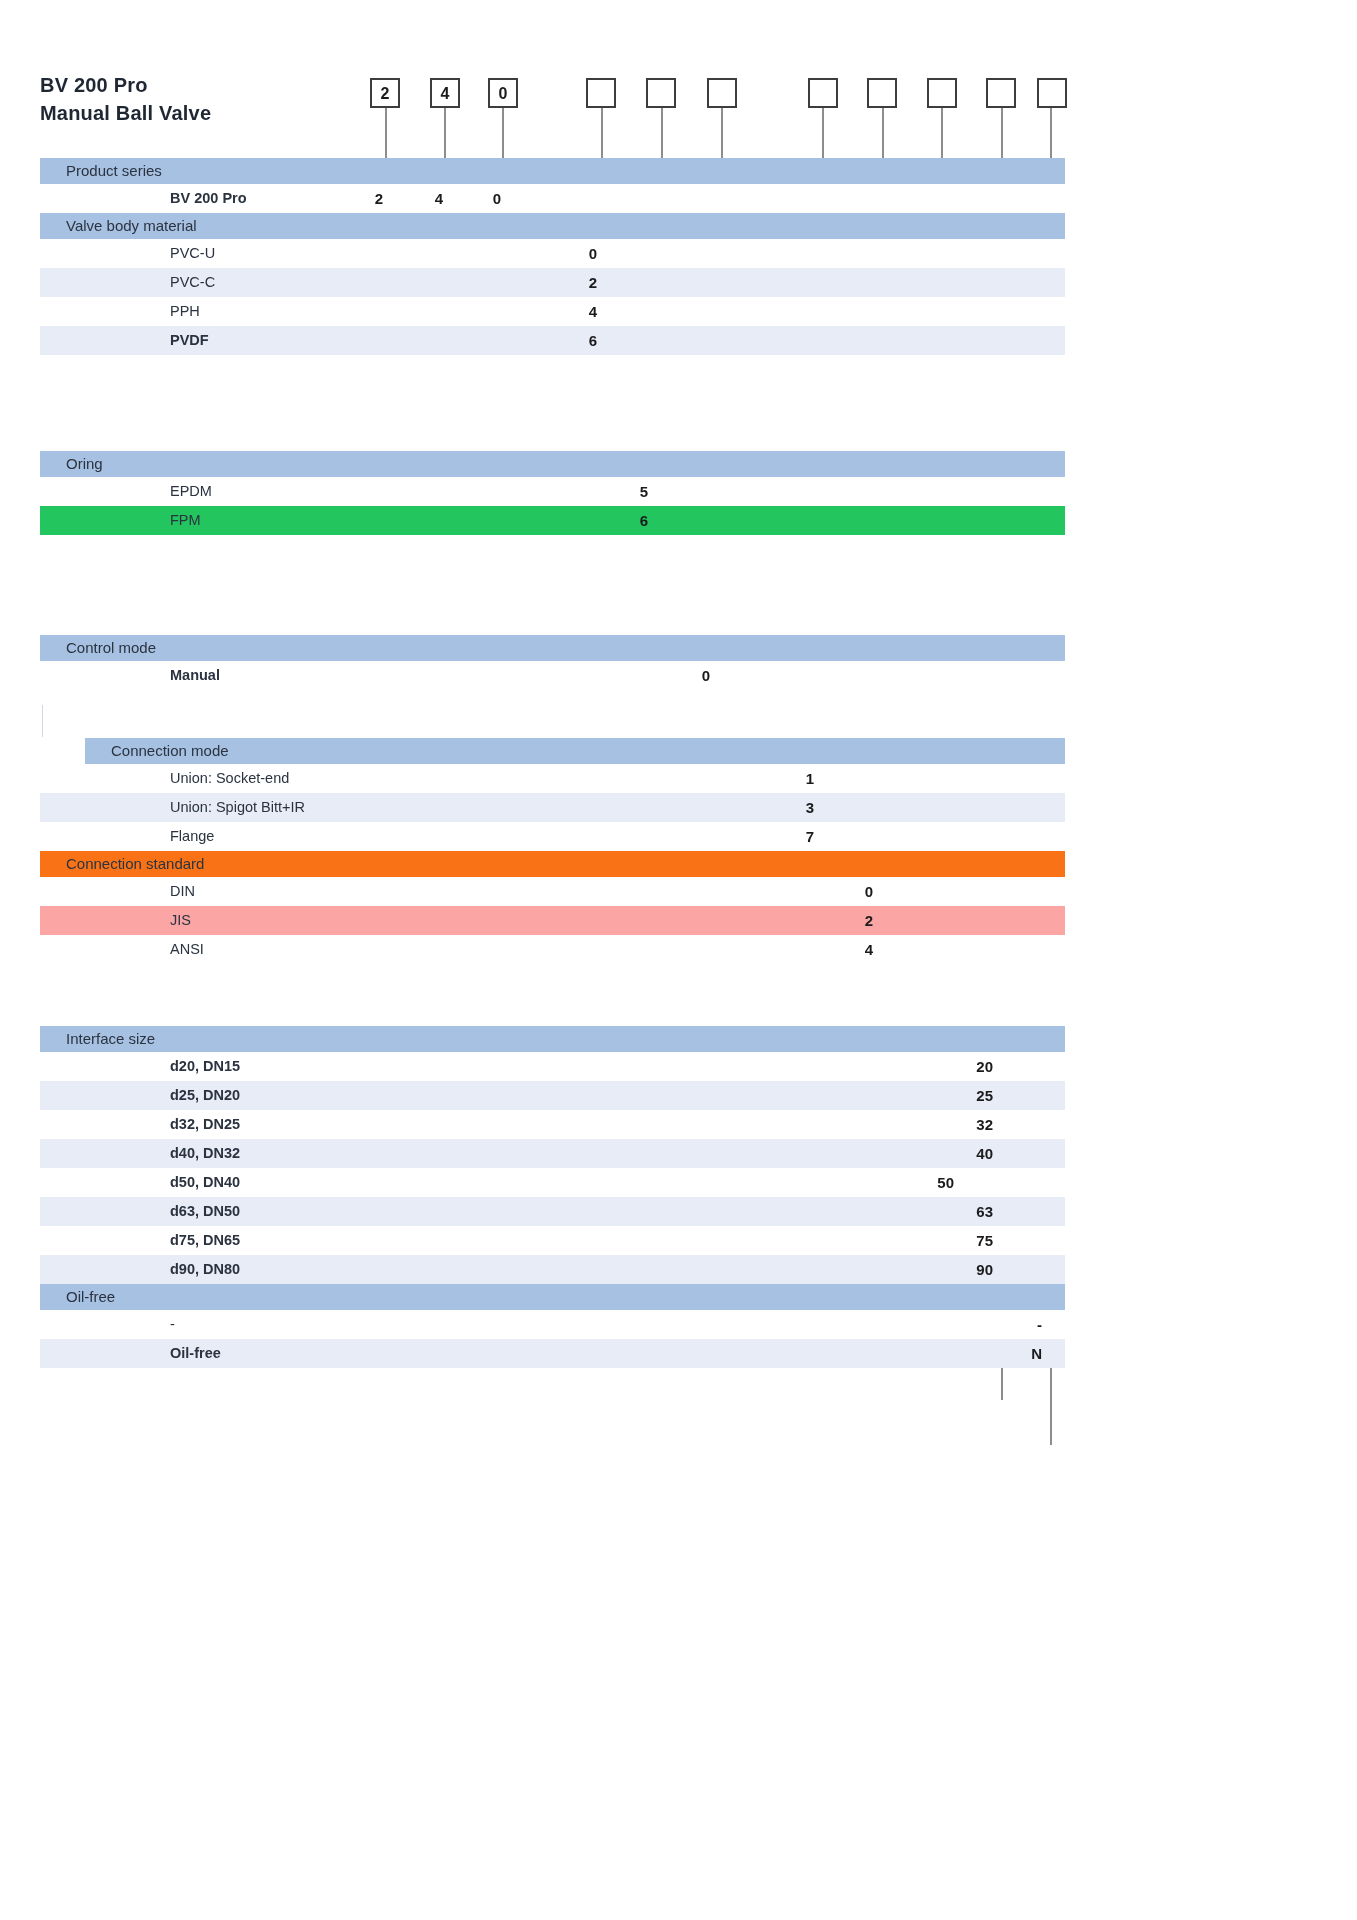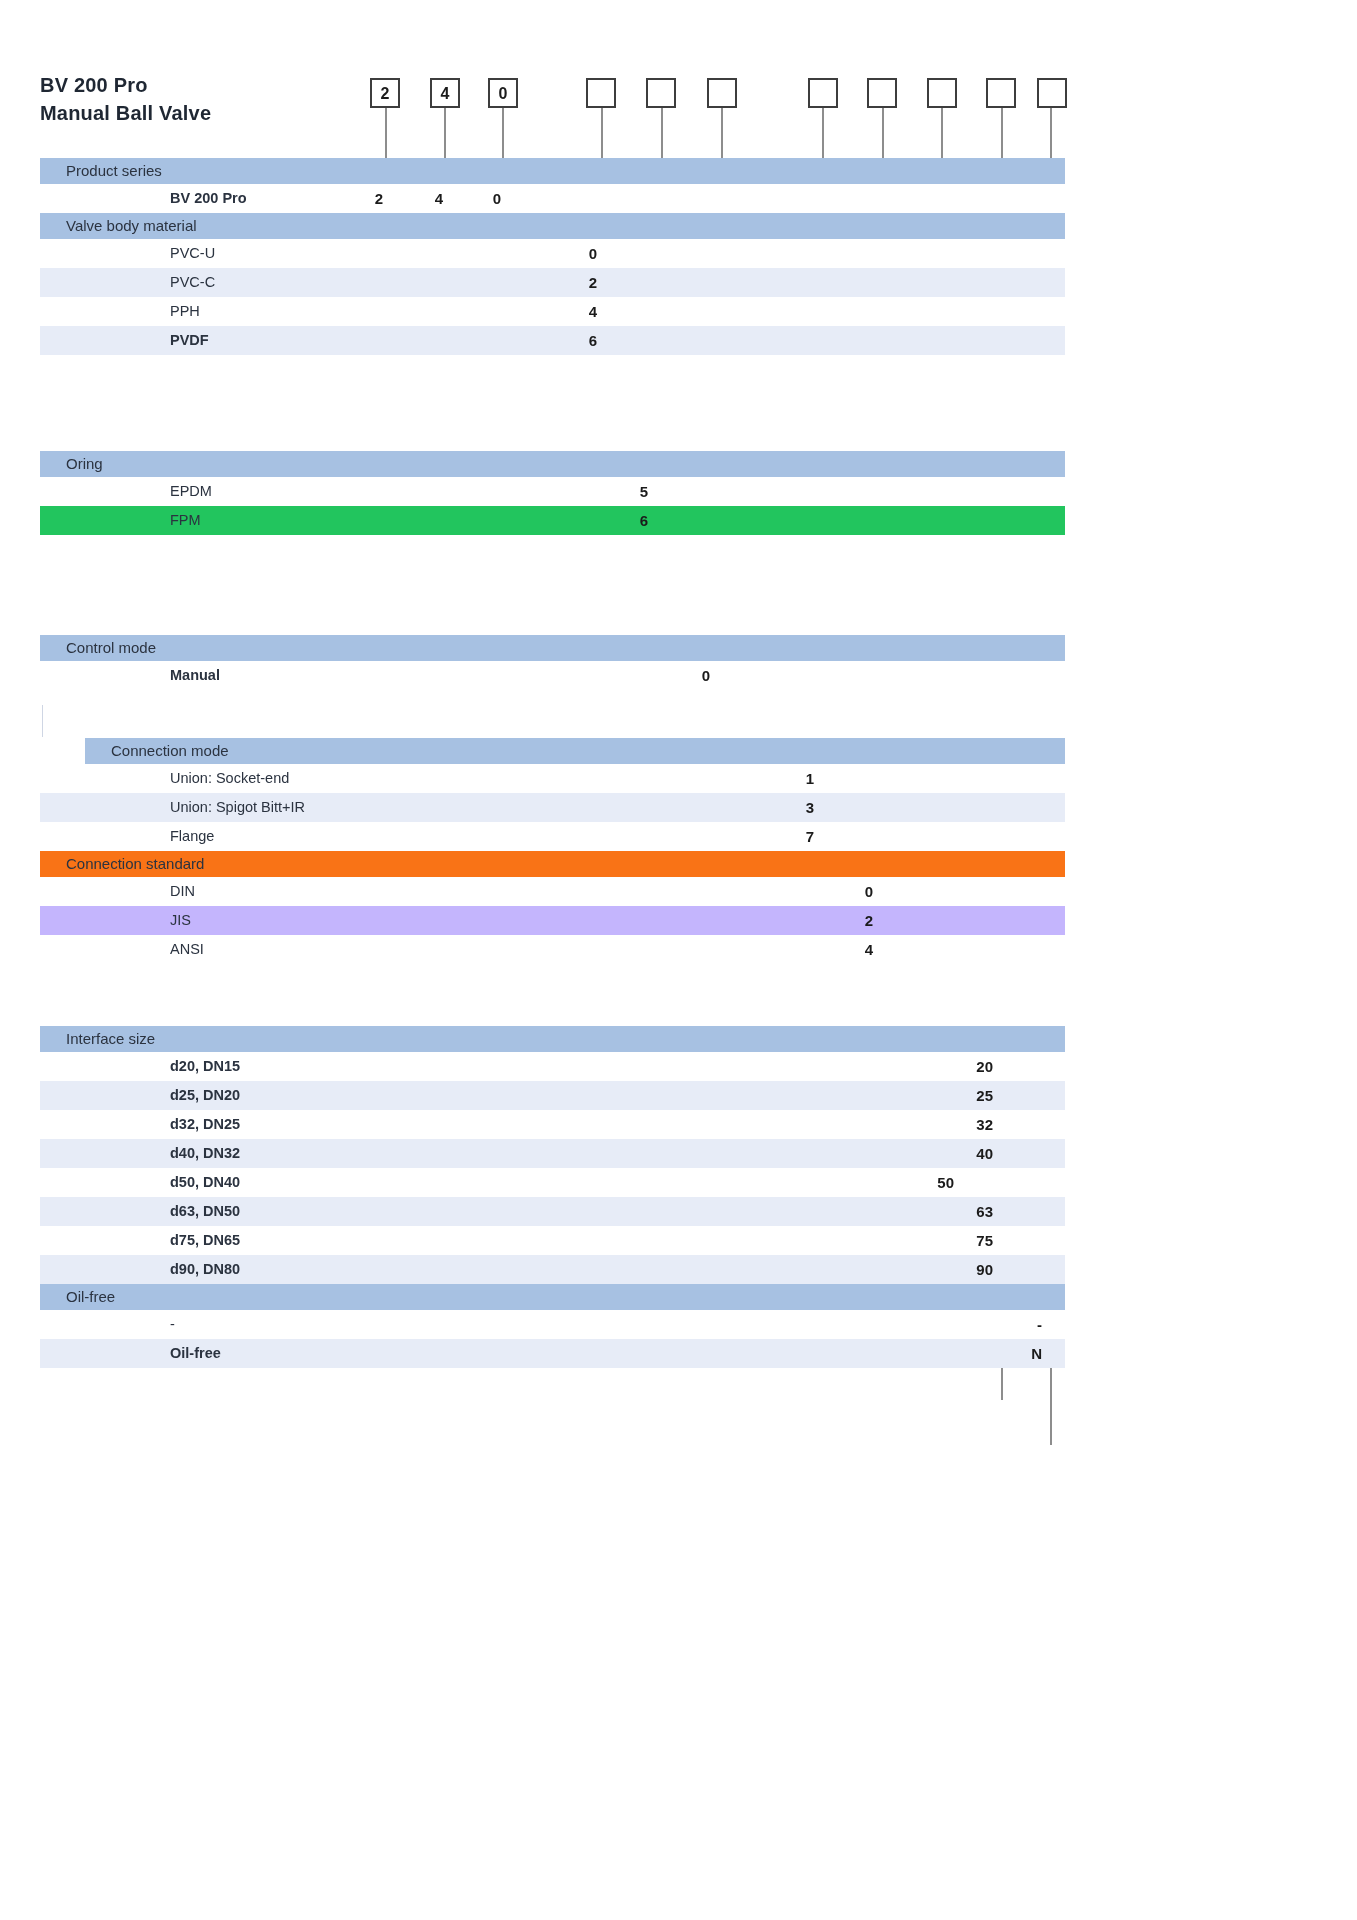--- a/index.html
+++ b/index.html
@@ -227,21 +227,21 @@
         <span class="opt-label">Flange</span>
         <span class="opt-val" style="left: 714px; width: 60px;">7</span>
       </div>
       <div class="section-header" style="background: #f97316;">
         <span class="sh-label">Connection standard</span>
       </div>
       <div class="opt-row plain">
         <span class="opt-label">DIN</span>
         <span class="opt-val" style="left: 773px; width: 60px;">0</span>
       </div>
-      <div class="opt-row alt" style="background: #c4b5fd;">
+      <div class="opt-row alt" style="background: #fca5a5;">
         <span class="opt-label">JIS</span>
         <span class="opt-val" style="left: 773px; width: 60px;">2</span>
       </div>
       <div class="opt-row plain">
         <span class="opt-label">ANSI</span>
         <span class="opt-val" style="left: 773px; width: 60px;">4</span>
       </div>
       <div class="spacer" style="height: 62px;"></div>
       <div class="section-header" style="background: rgb(167, 193, 226);">
         <span class="sh-label">Interface size</span>

